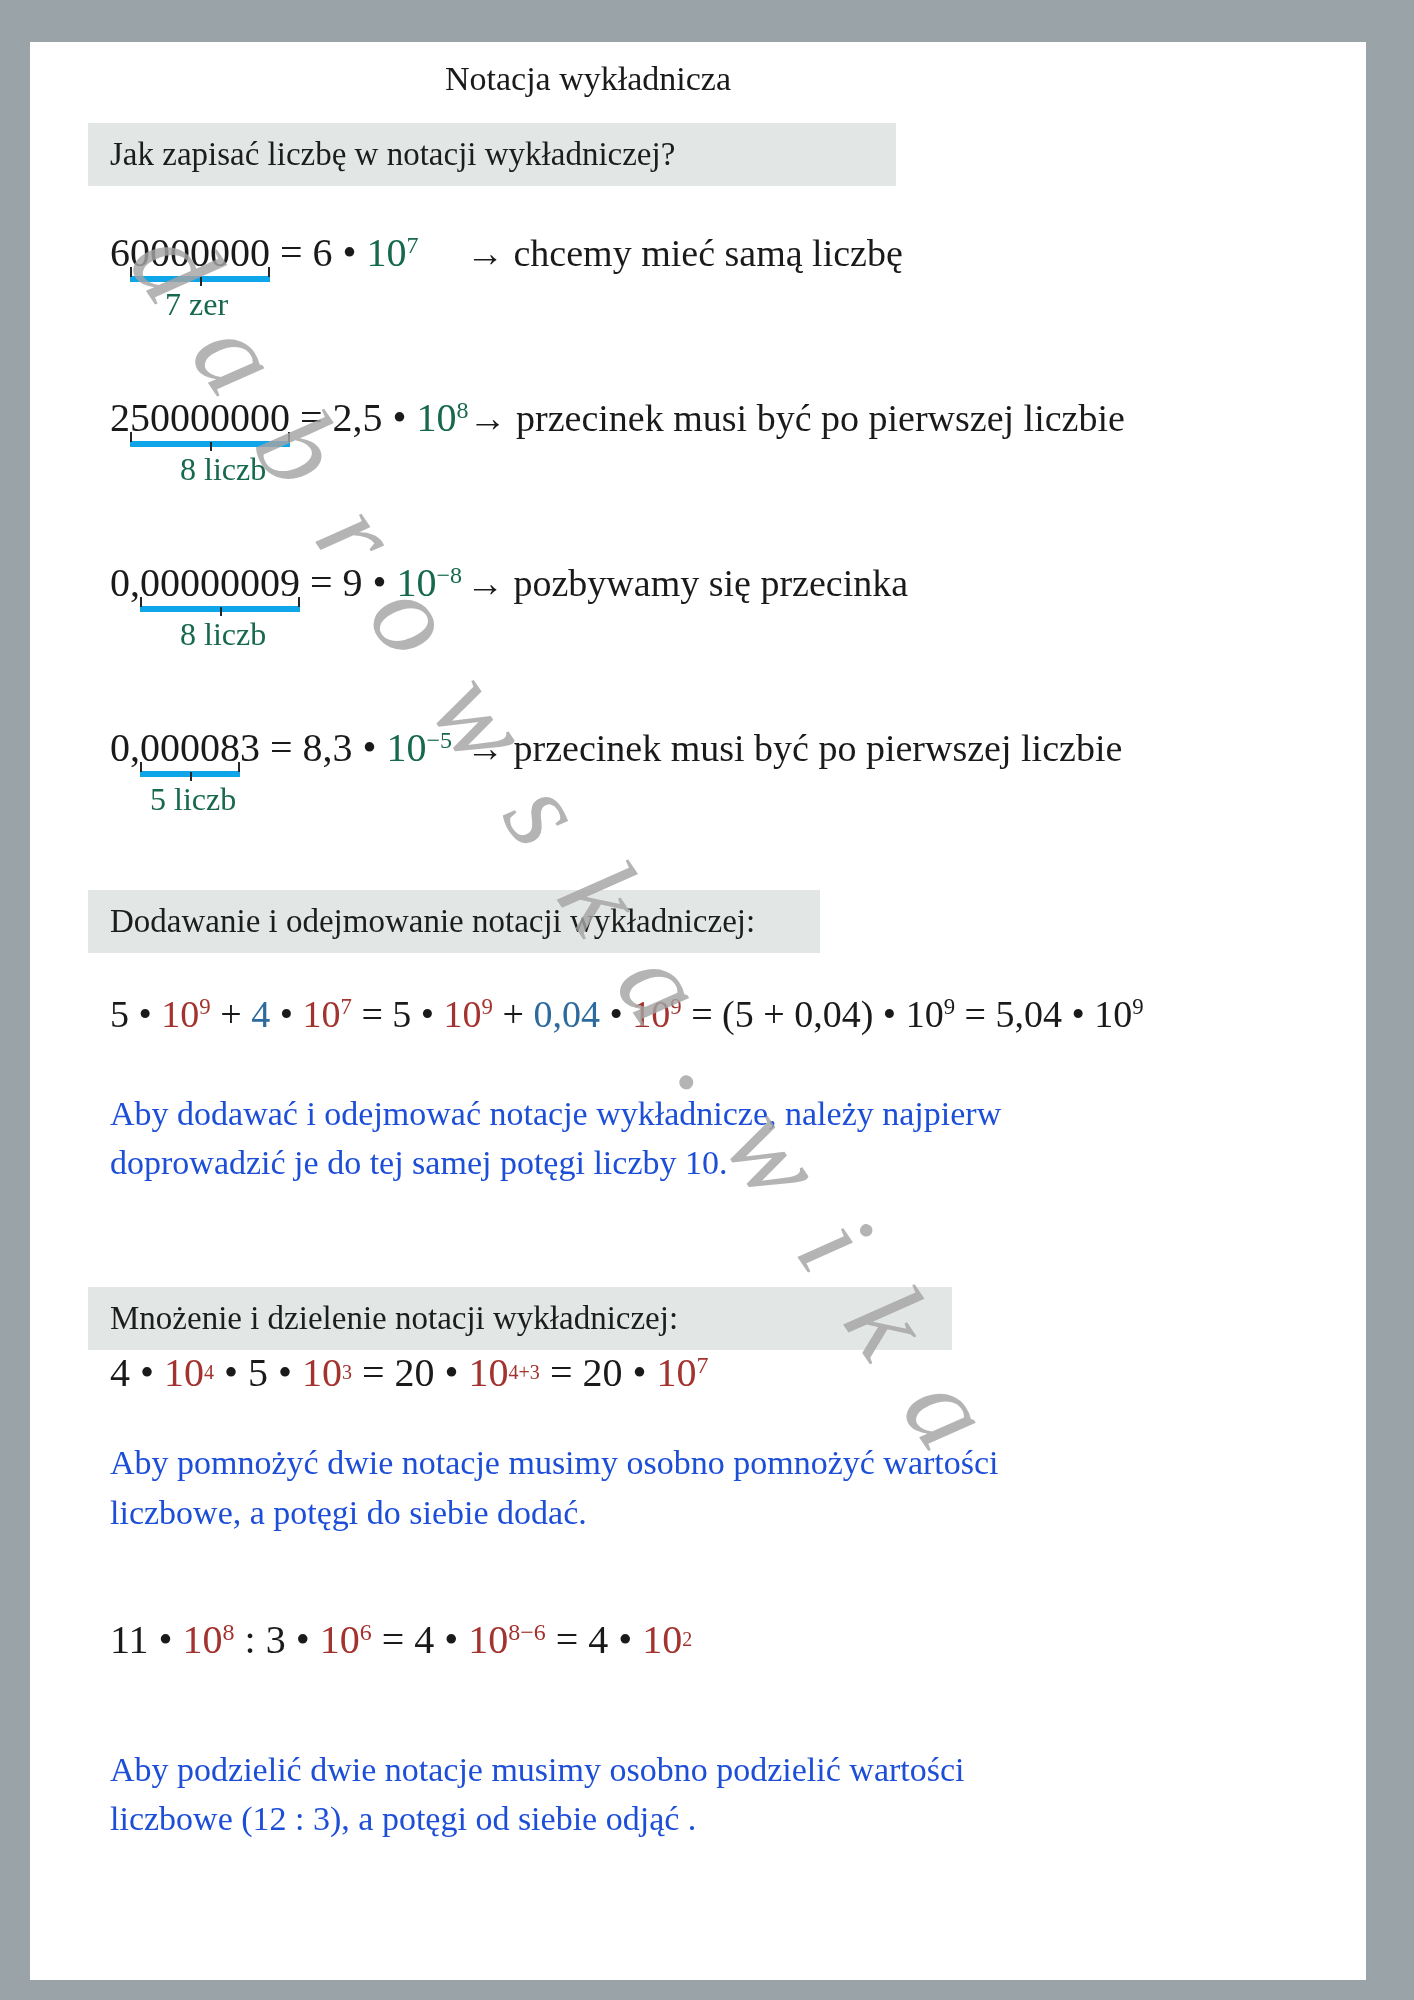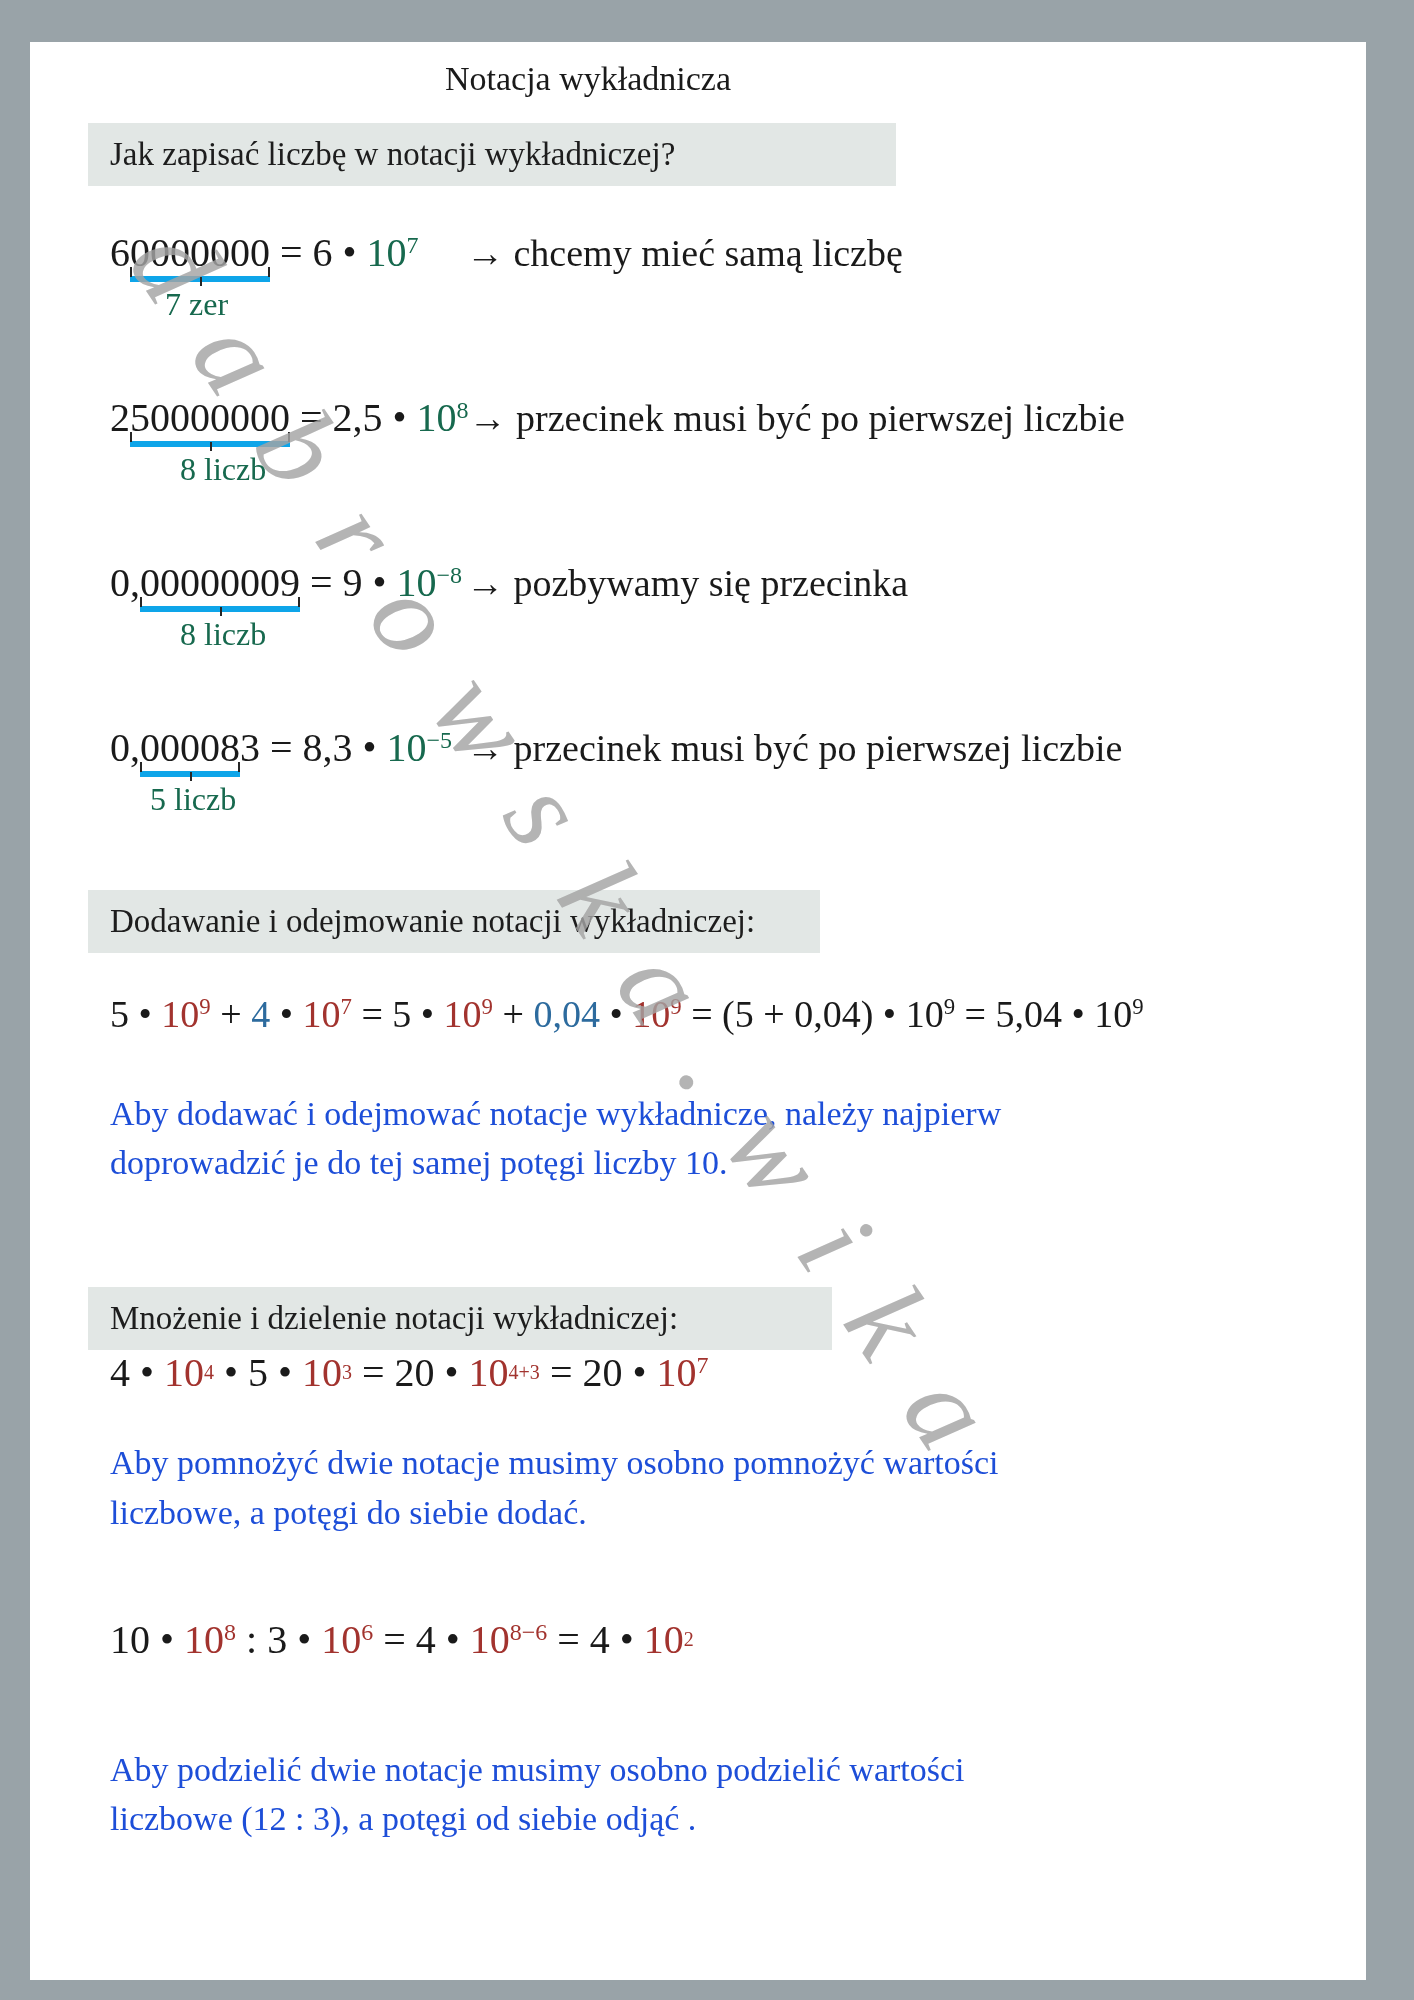--- a/index.html
+++ b/index.html
@@ -8,21 +8,21 @@
   }
   *{margin:0;padding:0;box-sizing:border-box;}
   html,body{width:1414px;height:2000px;overflow:hidden;}
   body{background:var(--frame);font-family:"Liberation Serif",serif;color:var(--text);position:relative;}
   .page{position:absolute;left:30px;top:42px;width:1336px;height:1938px;background:#ffffff;
         padding:18px 0 12px 58px;overflow:hidden;}
   .title{width:1000px;text-align:center;font-size:34px;}
   .band{background:var(--band_bg);font-size:33px;padding:13px 0 13px 22px;color:#1d1d1d;}
   .band1{width:808px;margin-top:25px;}
   .band2{width:732px;margin-top:36px;}
-  .band3{width:744px;margin-top:100px;}
+  .band3{width:864px;margin-top:100px;}
   .examples{margin-top:44px;}
   .example{margin-bottom:72px;}
   .ex-row{display:flex;align-items:baseline;font-size:40px;line-height:1.15;}
   .ex-eq{min-width:356px;white-space:nowrap;margin-left:22px;flex-shrink:0;}
   .ex-note{font-size:38px;white-space:nowrap;}
   .ex-label{color:var(--green);font-size:32px;margin-top:10px;}
   .ex1 .ex-label{margin-left:77px;}
   .ex2 .ex-label{margin-left:92px;}
   .ex3 .ex-label{margin-left:92px;}
   .ex4 .ex-label{margin-left:62px;}
@@ -100,20 +100,20 @@
   <div class="para para1">Aby dodawać i odejmować notacje wykładnicze, należy najpierw
 doprowadzić je do tej samej potęgi liczby 10.</div>
 
   <div class="band band3">Mnożenie i dzielenie notacji wykładniczej:</div>
 
   <div class="eq eq-mul"><span>4 •  </span><span class="c-red">10</span><sup class="c-red sm">4</sup><span>  • 5 • </span><span class="c-red">10</span><sup class="c-red sm">3</sup><span> = 20 • </span><span class="c-red">10</span><sup class="c-red sm">4+3</sup><span> = 20 •  </span><span class="c-red">10</span><sup class="c-red">7</sup></div>
 
   <div class="para para2">Aby pomnożyć dwie notacje musimy osobno  pomnożyć wartości
 liczbowe, a potęgi do siebie dodać.</div>
 
-  <div class="eq eq-div"><span>10 •  </span><span class="c-red">10</span><sup class="c-red">8</sup><span> : 3 • </span><span class="c-red">10</span><sup class="c-red">6</sup><span>  = 4 • </span><span class="c-red">10</span><sup class="c-red">8−6</sup><span> = 4 •  </span><span class="c-red">10</span><sup class="c-red sm">2</sup></div>
+  <div class="eq eq-div"><span>11 •  </span><span class="c-red">10</span><sup class="c-red">8</sup><span> : 3 • </span><span class="c-red">10</span><sup class="c-red">6</sup><span>  = 4 • </span><span class="c-red">10</span><sup class="c-red">8−6</sup><span> = 4 •  </span><span class="c-red">10</span><sup class="c-red sm">2</sup></div>
 
   <div class="para para3">Aby podzielić dwie notacje musimy osobno podzielić wartości
 liczbowe (12 : 3), a potęgi od siebie odjąć .</div>
 
   <div class="watermark">dabrowska.wika</div>
 
 </div>
 
 </body></html>

